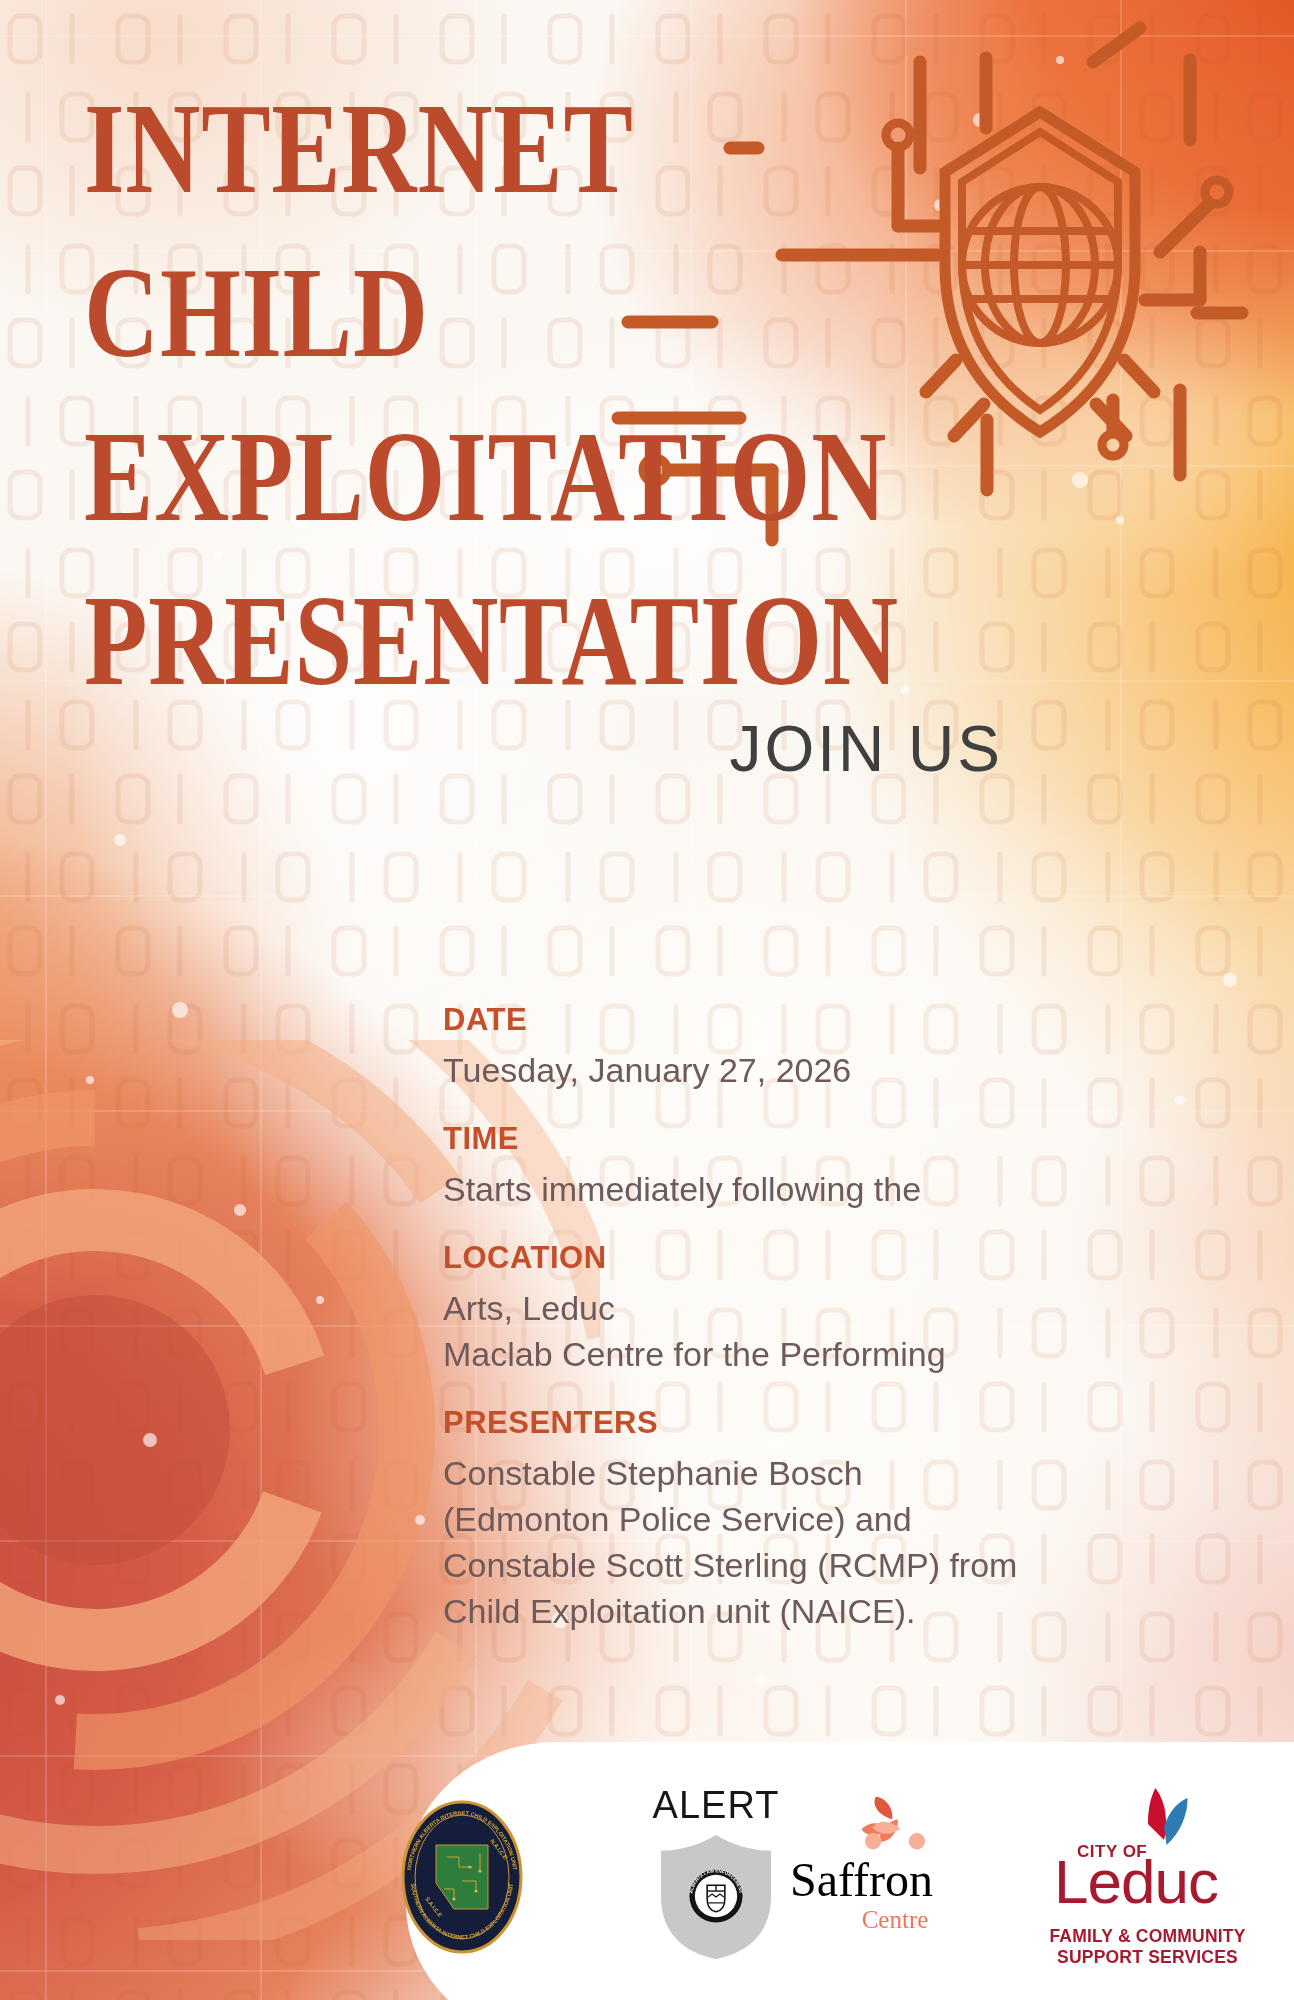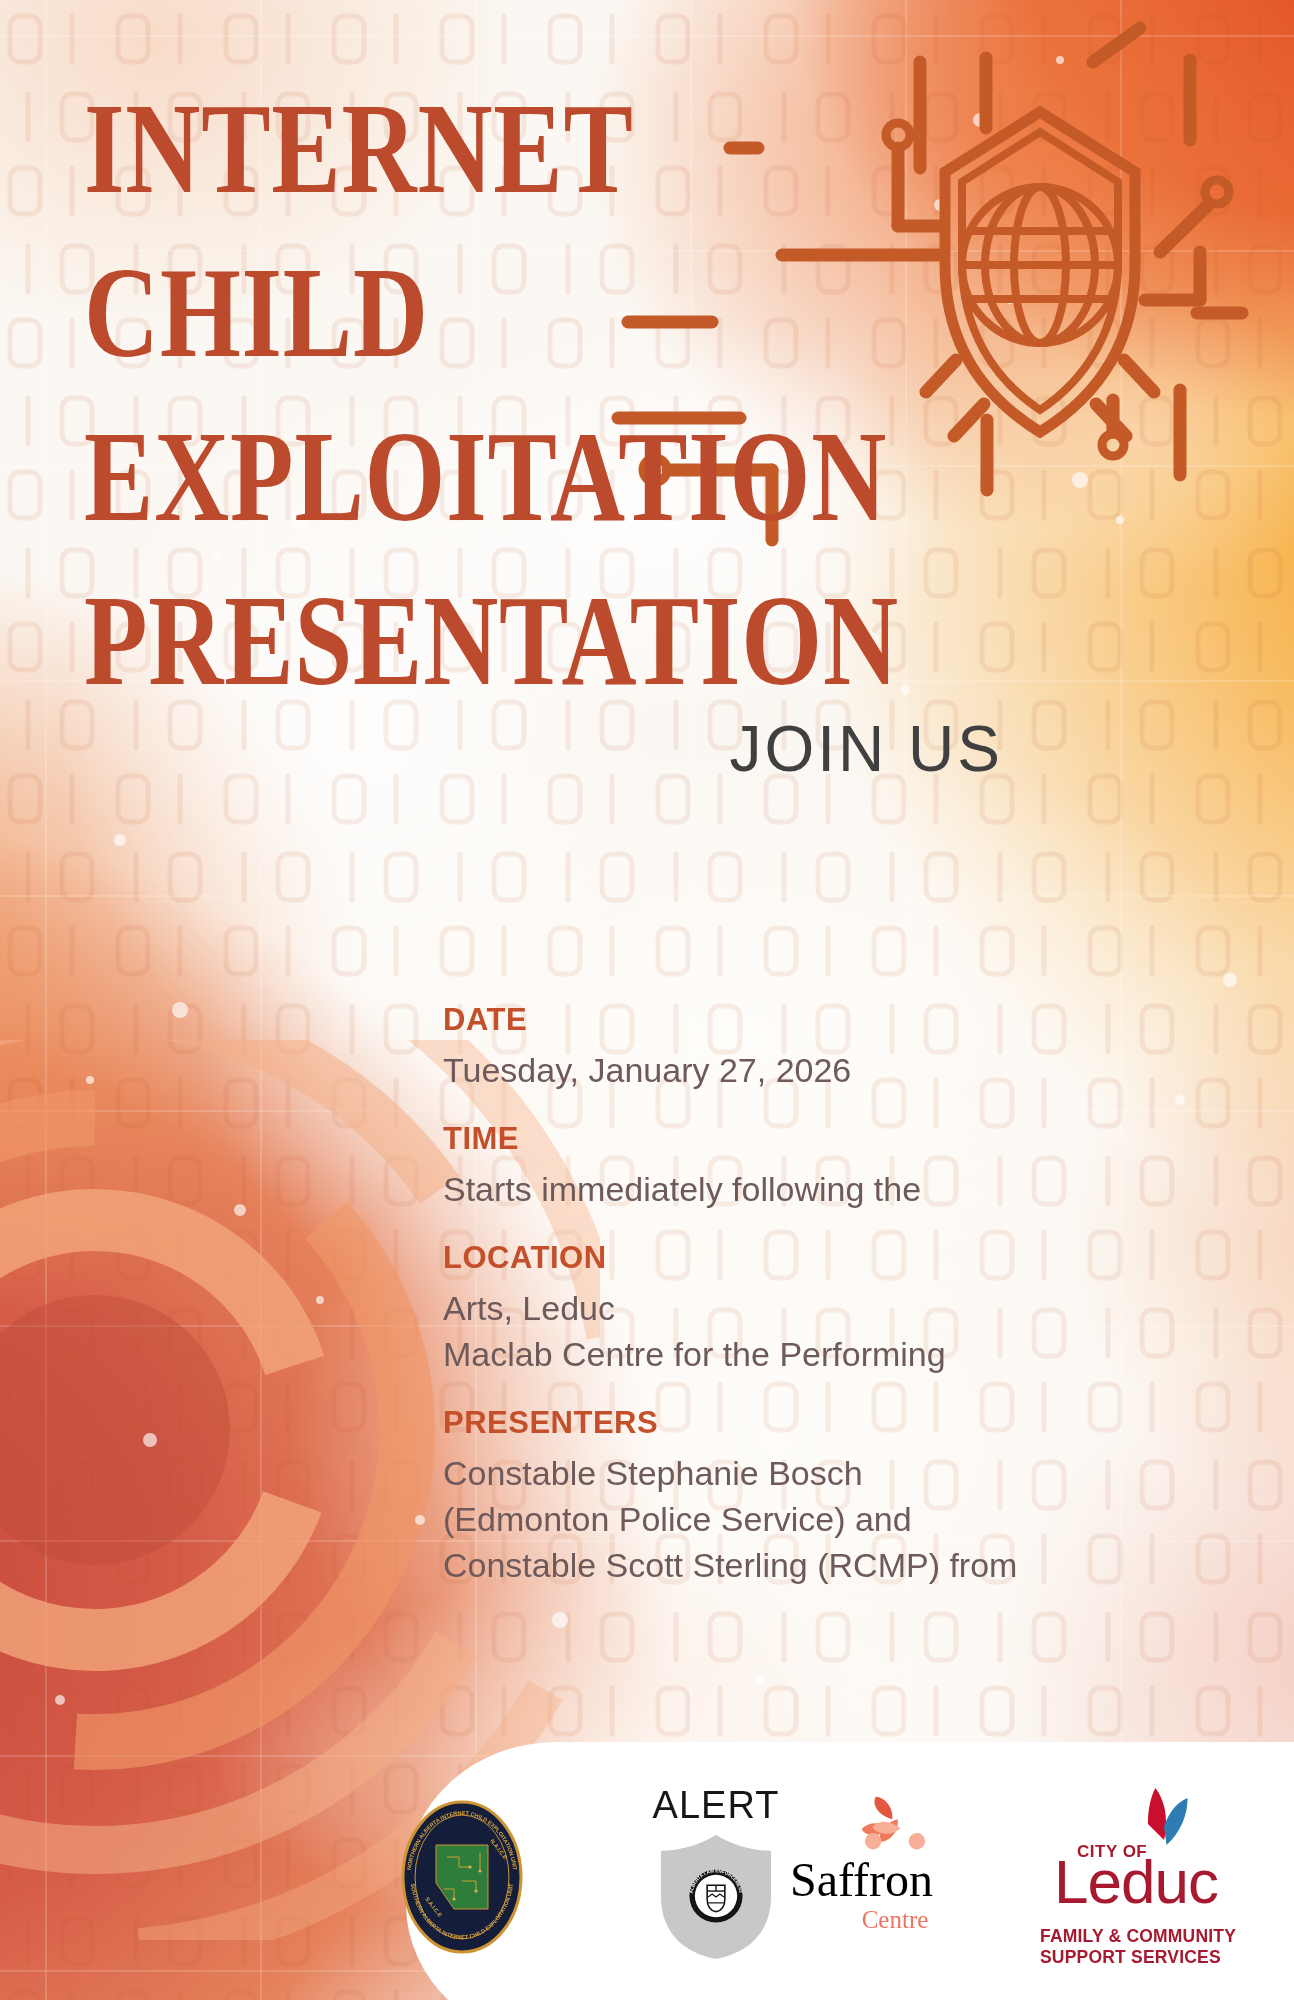--- a/index.html
+++ b/index.html
@@ -45,21 +45,21 @@
   
   .footer-panel{position:absolute;left:406px;top:1742px;width:948px;height:300px;background:#fff;
     border-radius:150px 0 0 150px / 138px 0 0 138px;}
   .logo{position:absolute;}
   .alert-name{text-align:center;color:#161616;font-size:38px;font-weight:400;letter-spacing:1px;}
   .saffron-name{text-align:left;color:#000000;font-family:"Liberation Serif",serif;font-size:48px;line-height:52px;}
   .saffron-sub{text-align:center;color:#EF7460;font-family:"Liberation Serif",serif;font-size:25px;}
   .leduc{width:215px;height:195px;color:#A6192E;}
   .leduc .cityof{position:absolute;left:37px;top:56px;font-size:17px;font-weight:800;letter-spacing:.5px;}
   .leduc .name{position:absolute;left:14px;top:60px;font-size:62px;font-weight:400;letter-spacing:-1px;}
-  .leduc .dept{position:absolute;left:0;top:140px;width:100%;text-align:left;
+  .leduc .dept{position:absolute;left:0;top:140px;width:100%;text-align:center;
     font-size:17.5px;font-weight:800;line-height:21px;letter-spacing:.2px;}
 </style>
 </head>
 <body>
 
 <div class="poster">
 
   <div class="bg-base"></div>
   <div class="bg-clouds"></div>
 
@@ -191,20 +191,21 @@
     <div class="section">
       <div class="label">LOCATION</div>
       <div class="line">Arts, Leduc</div>
       <div class="line">Maclab Centre for the Performing</div>
     </div>
     <div class="section">
       <div class="label">PRESENTERS</div>
       <div class="line">Constable Stephanie Bosch</div>
       <div class="line">(Edmonton Police Service) and</div>
       <div class="line">Constable Scott Sterling (RCMP) from</div>
+      <div class="line">Child Exploitation unit (NAICE).</div>
     </div>
   </div>
 
   <div class="footer-panel"></div>
 
   <svg class="logo" style="left:400px;top:1798px" width="124" height="158" viewBox="-62 -79 124 158">
     <ellipse cx="0" cy="0" rx="59" ry="75" fill="#141E3A" stroke="#CE9434" stroke-width="3"></ellipse>
     <ellipse cx="0" cy="0" rx="47" ry="62" fill="none" stroke="#CE9434" stroke-width="1"></ellipse>
     <path d="M-26,-32 H26 V32 H-8 L-26,6 Z" fill="#2E7D3A" stroke="#CE9434" stroke-width="1"></path>
     <g stroke="#CEA23A" stroke-width="1" fill="none">

